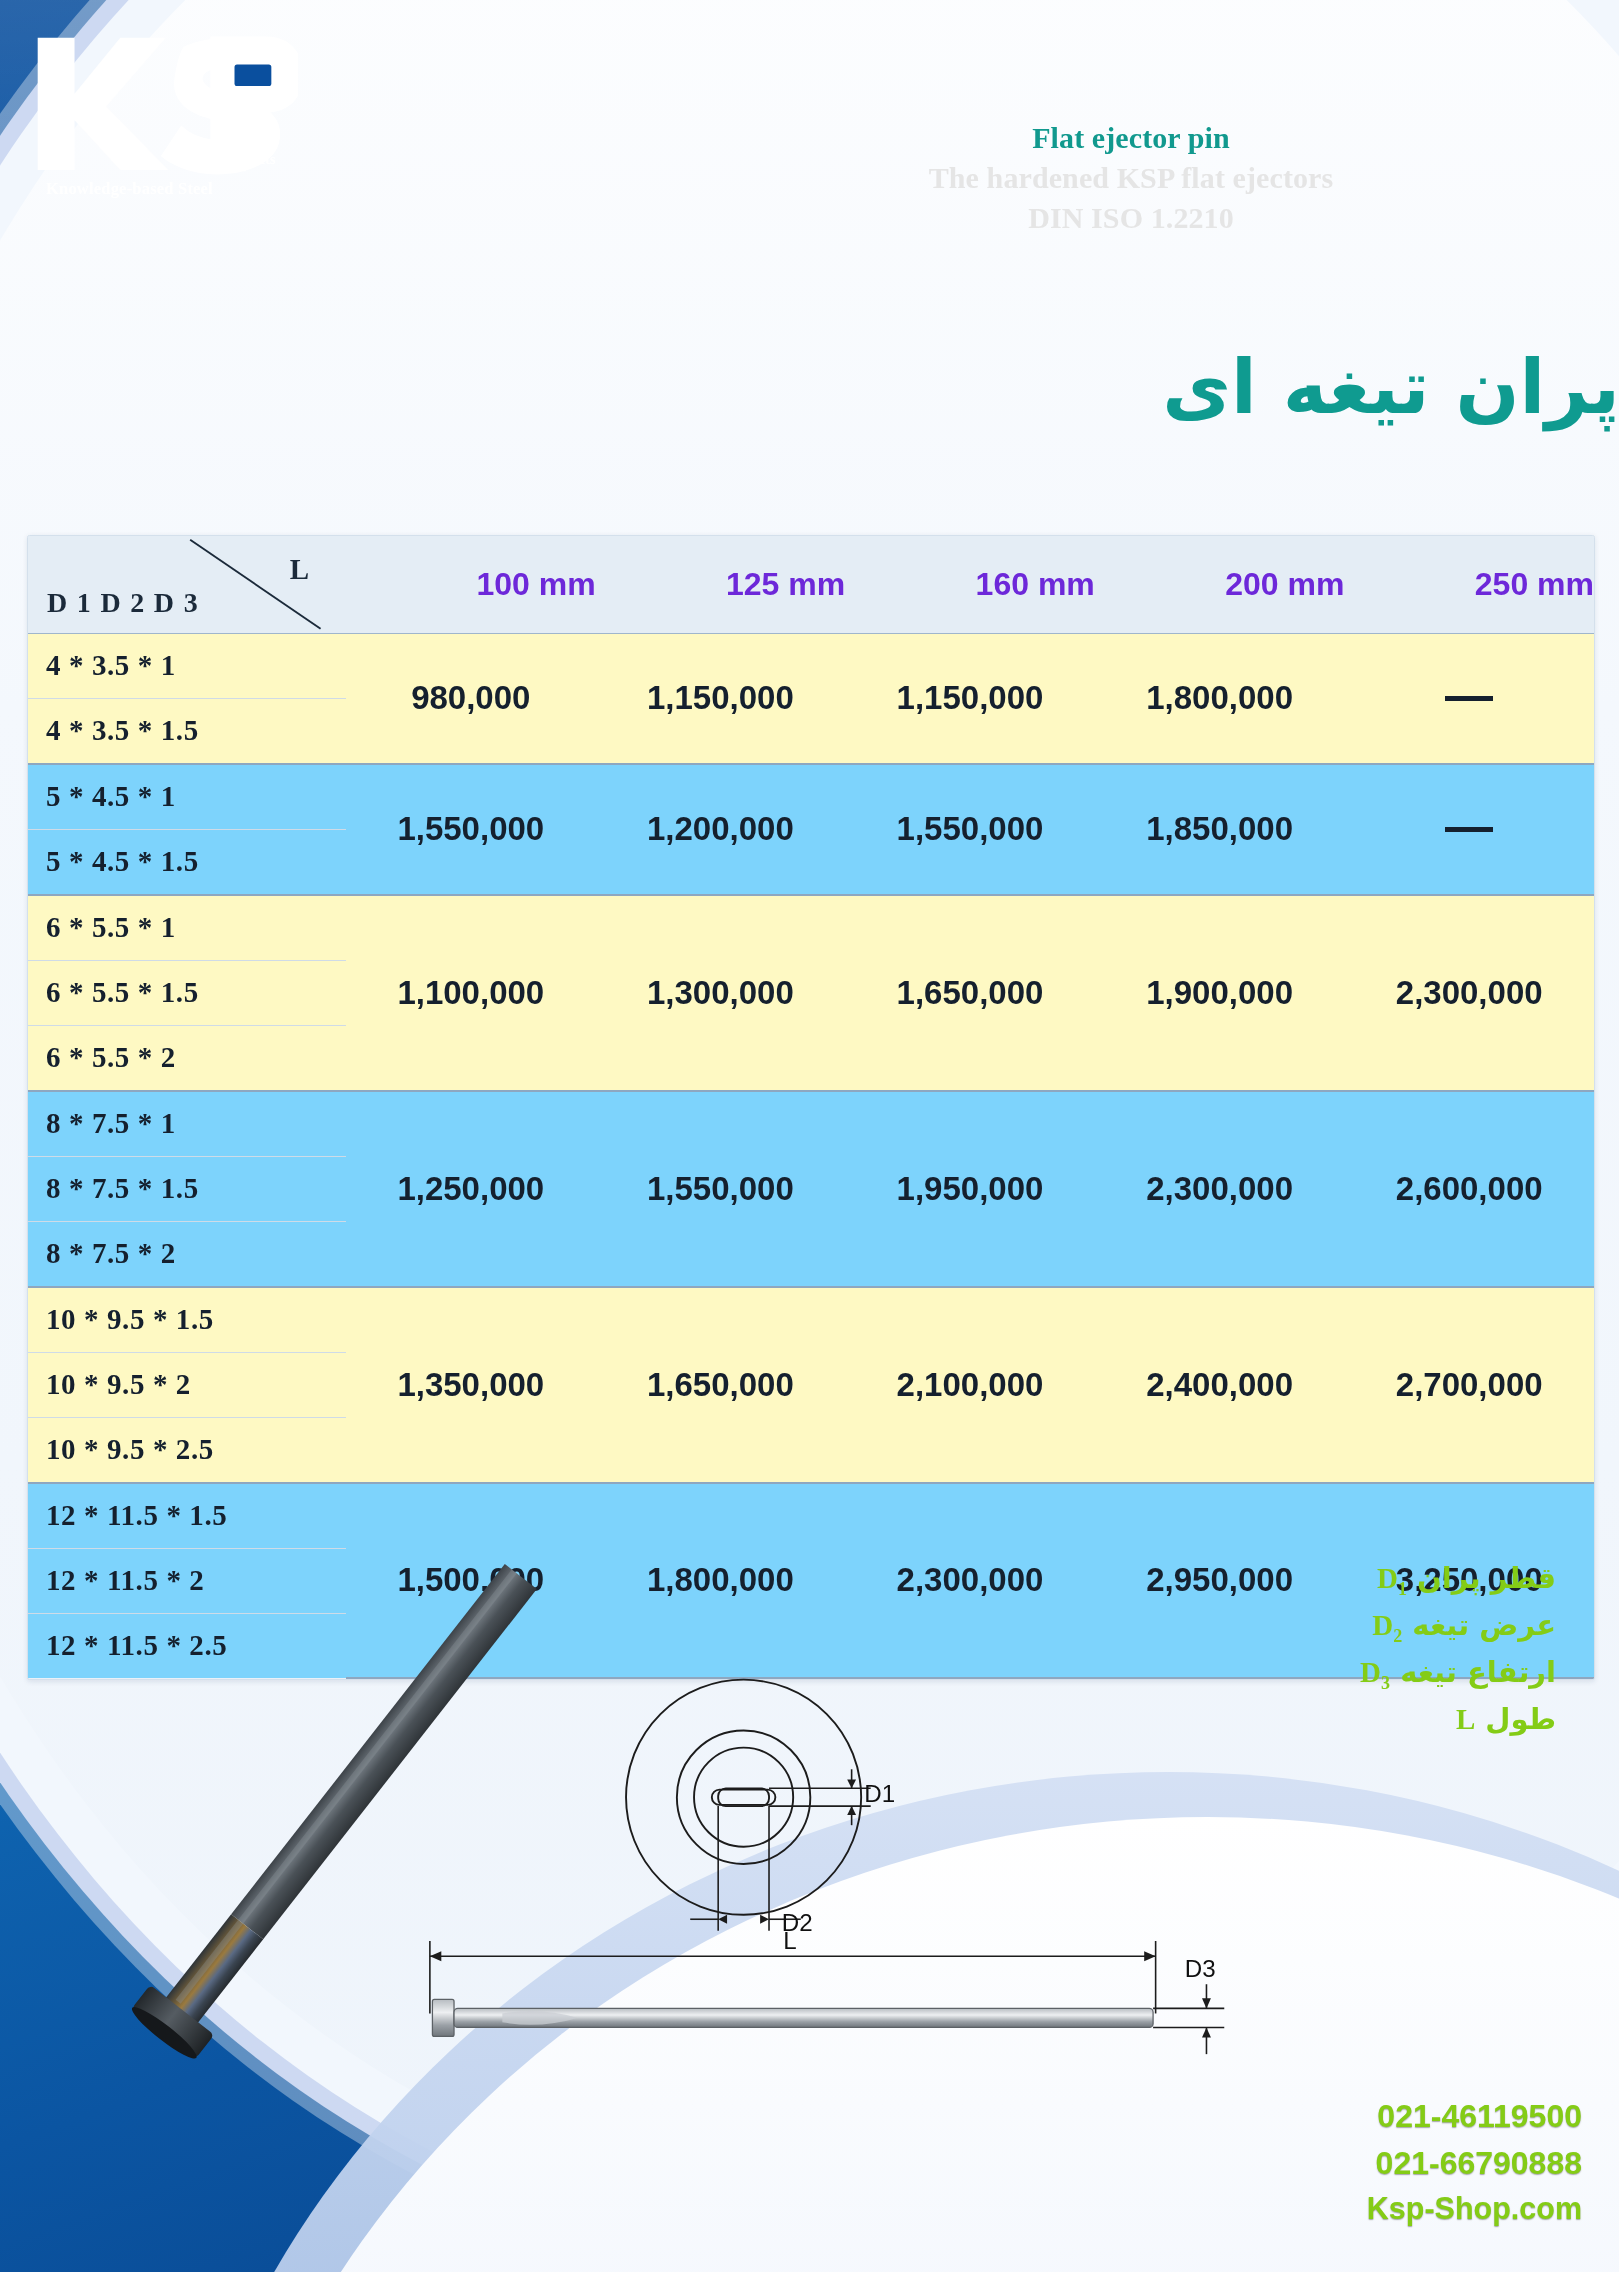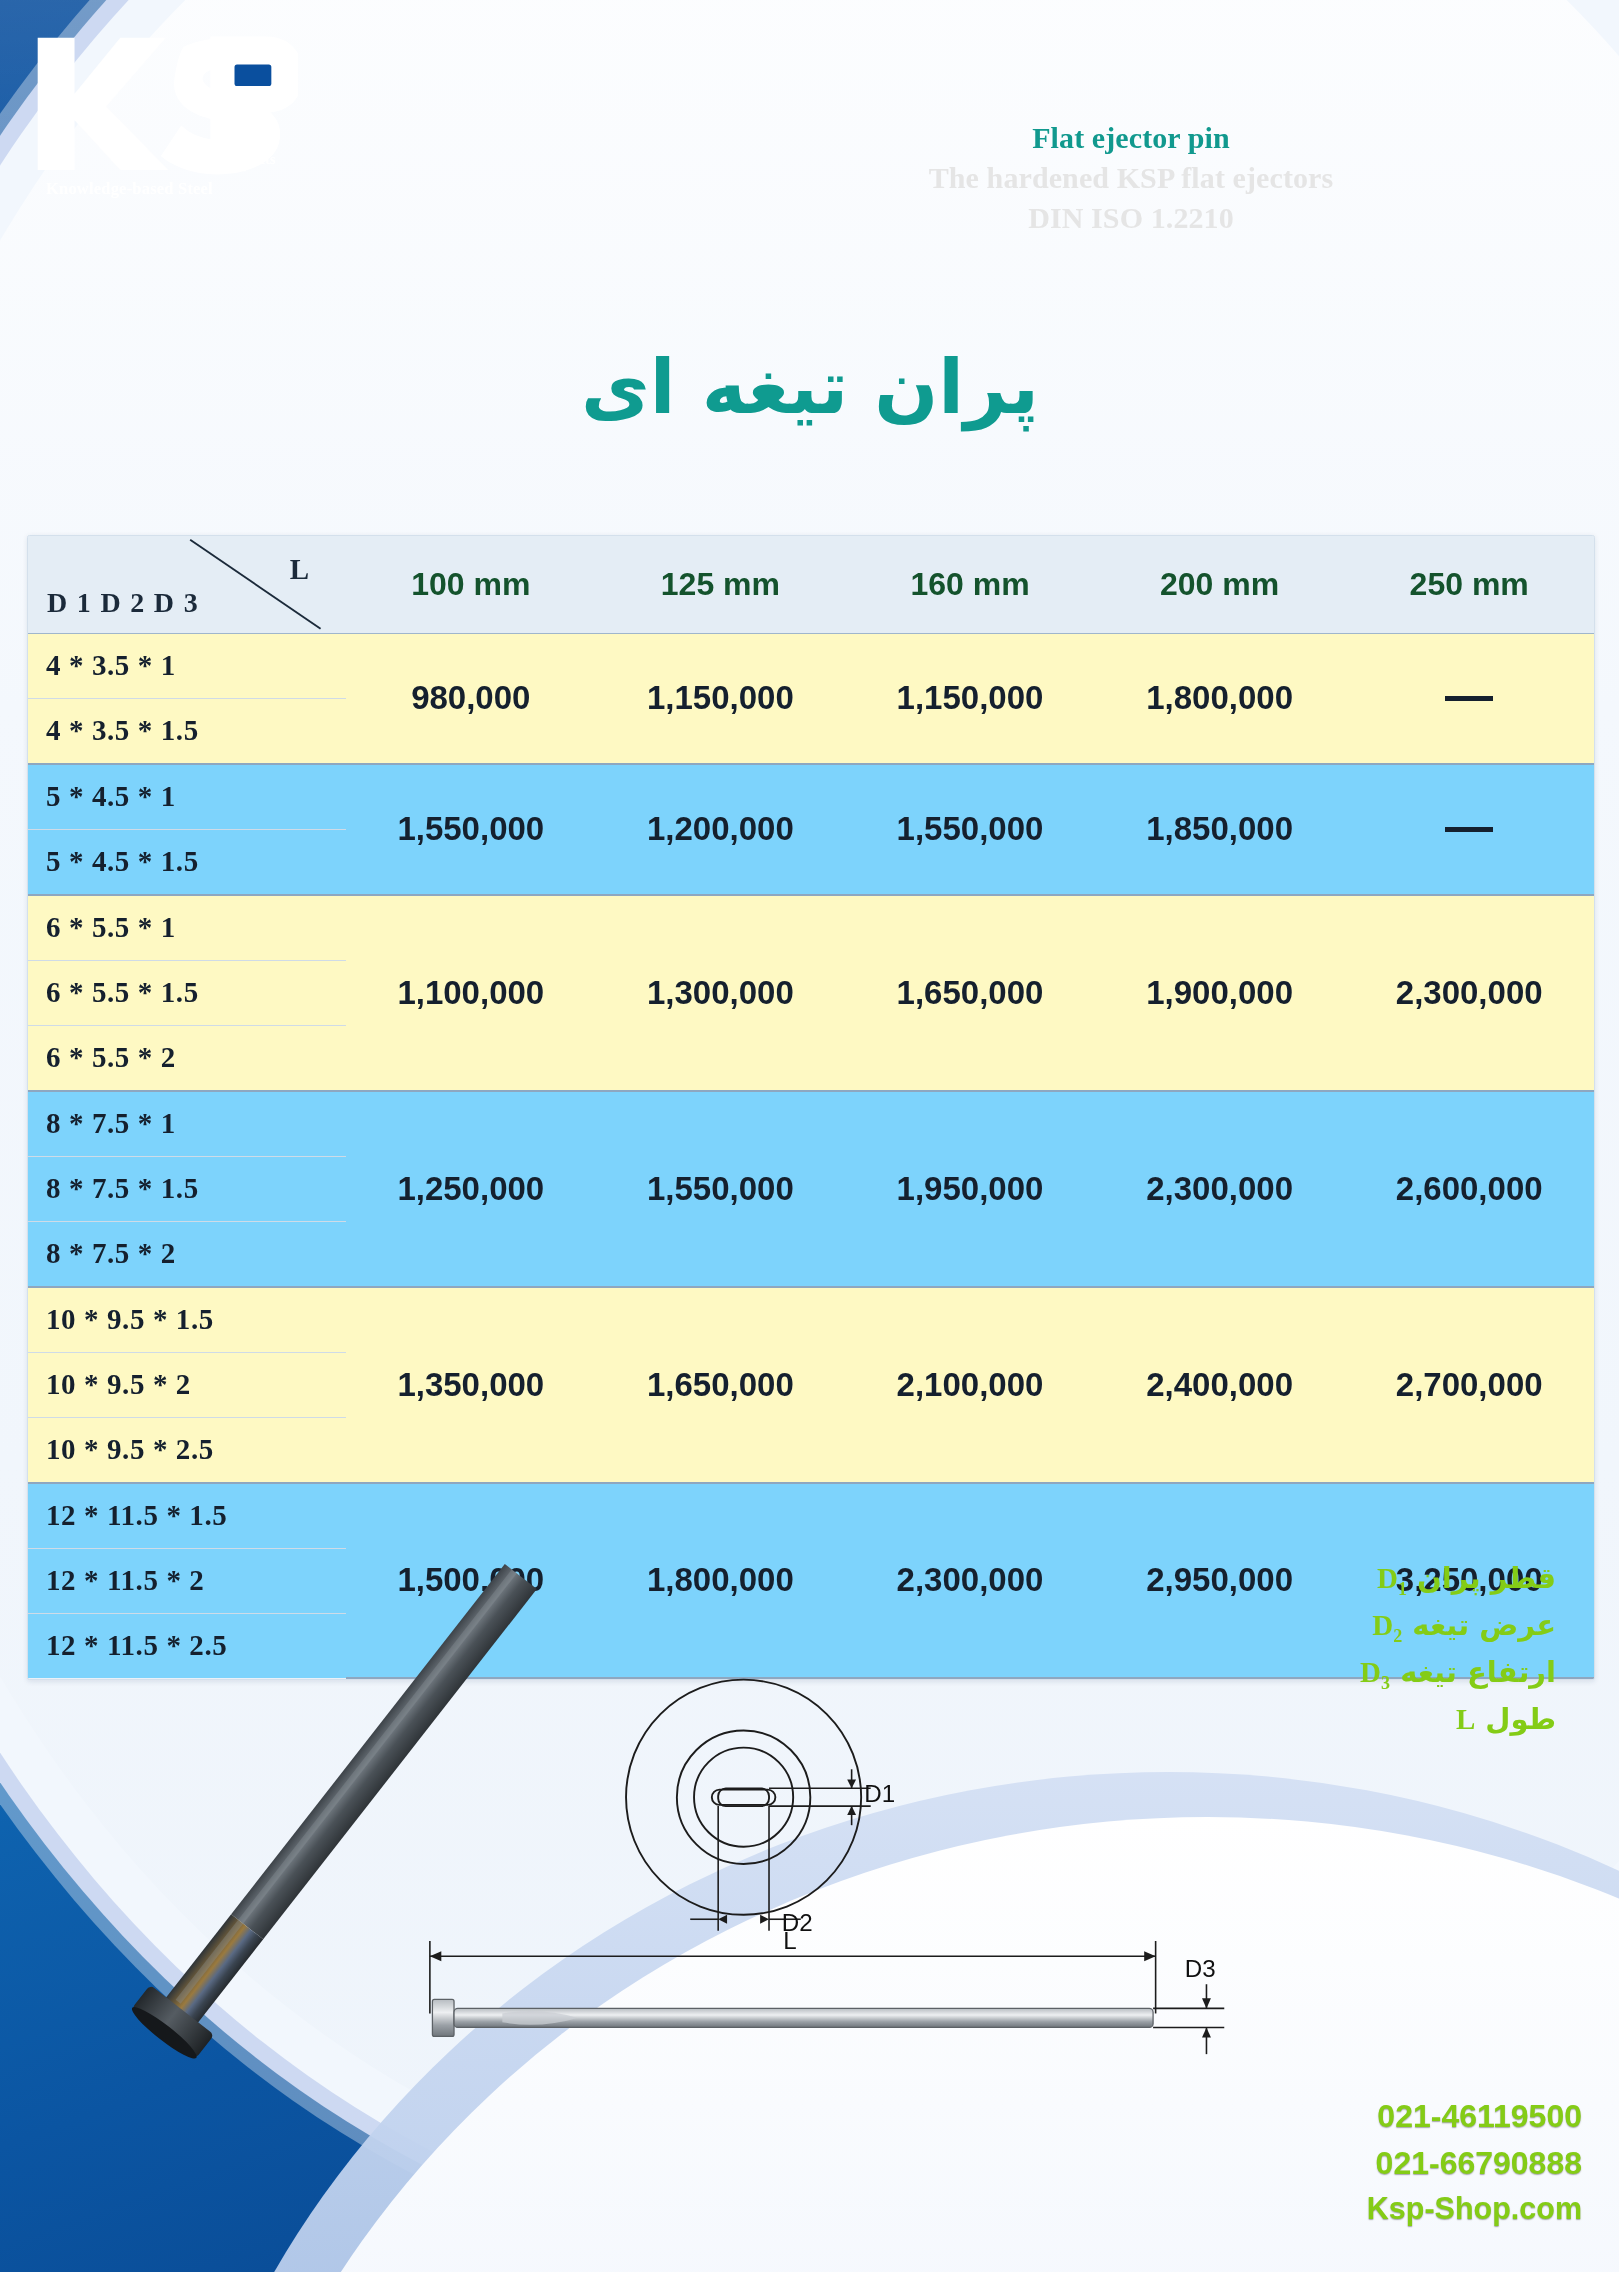--- a/index.html
+++ b/index.html
@@ -76,21 +76,21 @@
     font-family:"Liberation Serif",serif;
     color:#11998e;
     font-weight:bold;
     font-size:30px;
     line-height:1.33;
     letter-spacing:0.1px;
   }
   .head-en .l2{color:#e5e5e5;}
   .head-fa{
     position:absolute;left:0;right:0;top:343px;
-    text-align:center;
+    text-align:right;
     color:#0f9b90;
     font-weight:bold;
     font-size:75px;
     font-family:"DejaVu Sans",sans-serif;
     direction:rtl;
   }
 
   
   .table-wrap{
     position:absolute;left:27px;top:535px;width:1566px;
@@ -117,25 +117,25 @@
   }
   .hdr-spec .llabel{
     position:absolute;right:37px;top:16.5px;
     font-family:"Liberation Serif",serif;
     font-weight:bold;font-size:29px;color:#1b2a3a;
   }
   .hdr-spec .slash{
     position:absolute;left:0;top:0;width:100%;height:100%;
   }
   .hdr-len{
-    text-align:center;
+    text-align:right;
     font-family:"Liberation Sans",sans-serif;
     font-weight:bold;
     font-size:32px;
-    color:#14532d;
+    color:#6d28d9;
     border-bottom:1.9px solid #9fb6cc;
   }
 
   .spec-cell{
     font-family:"Liberation Serif",serif;
     font-weight:bold;
     font-size:29px;
     color:#15202e;
     padding-left:18px;
     white-space:nowrap;

